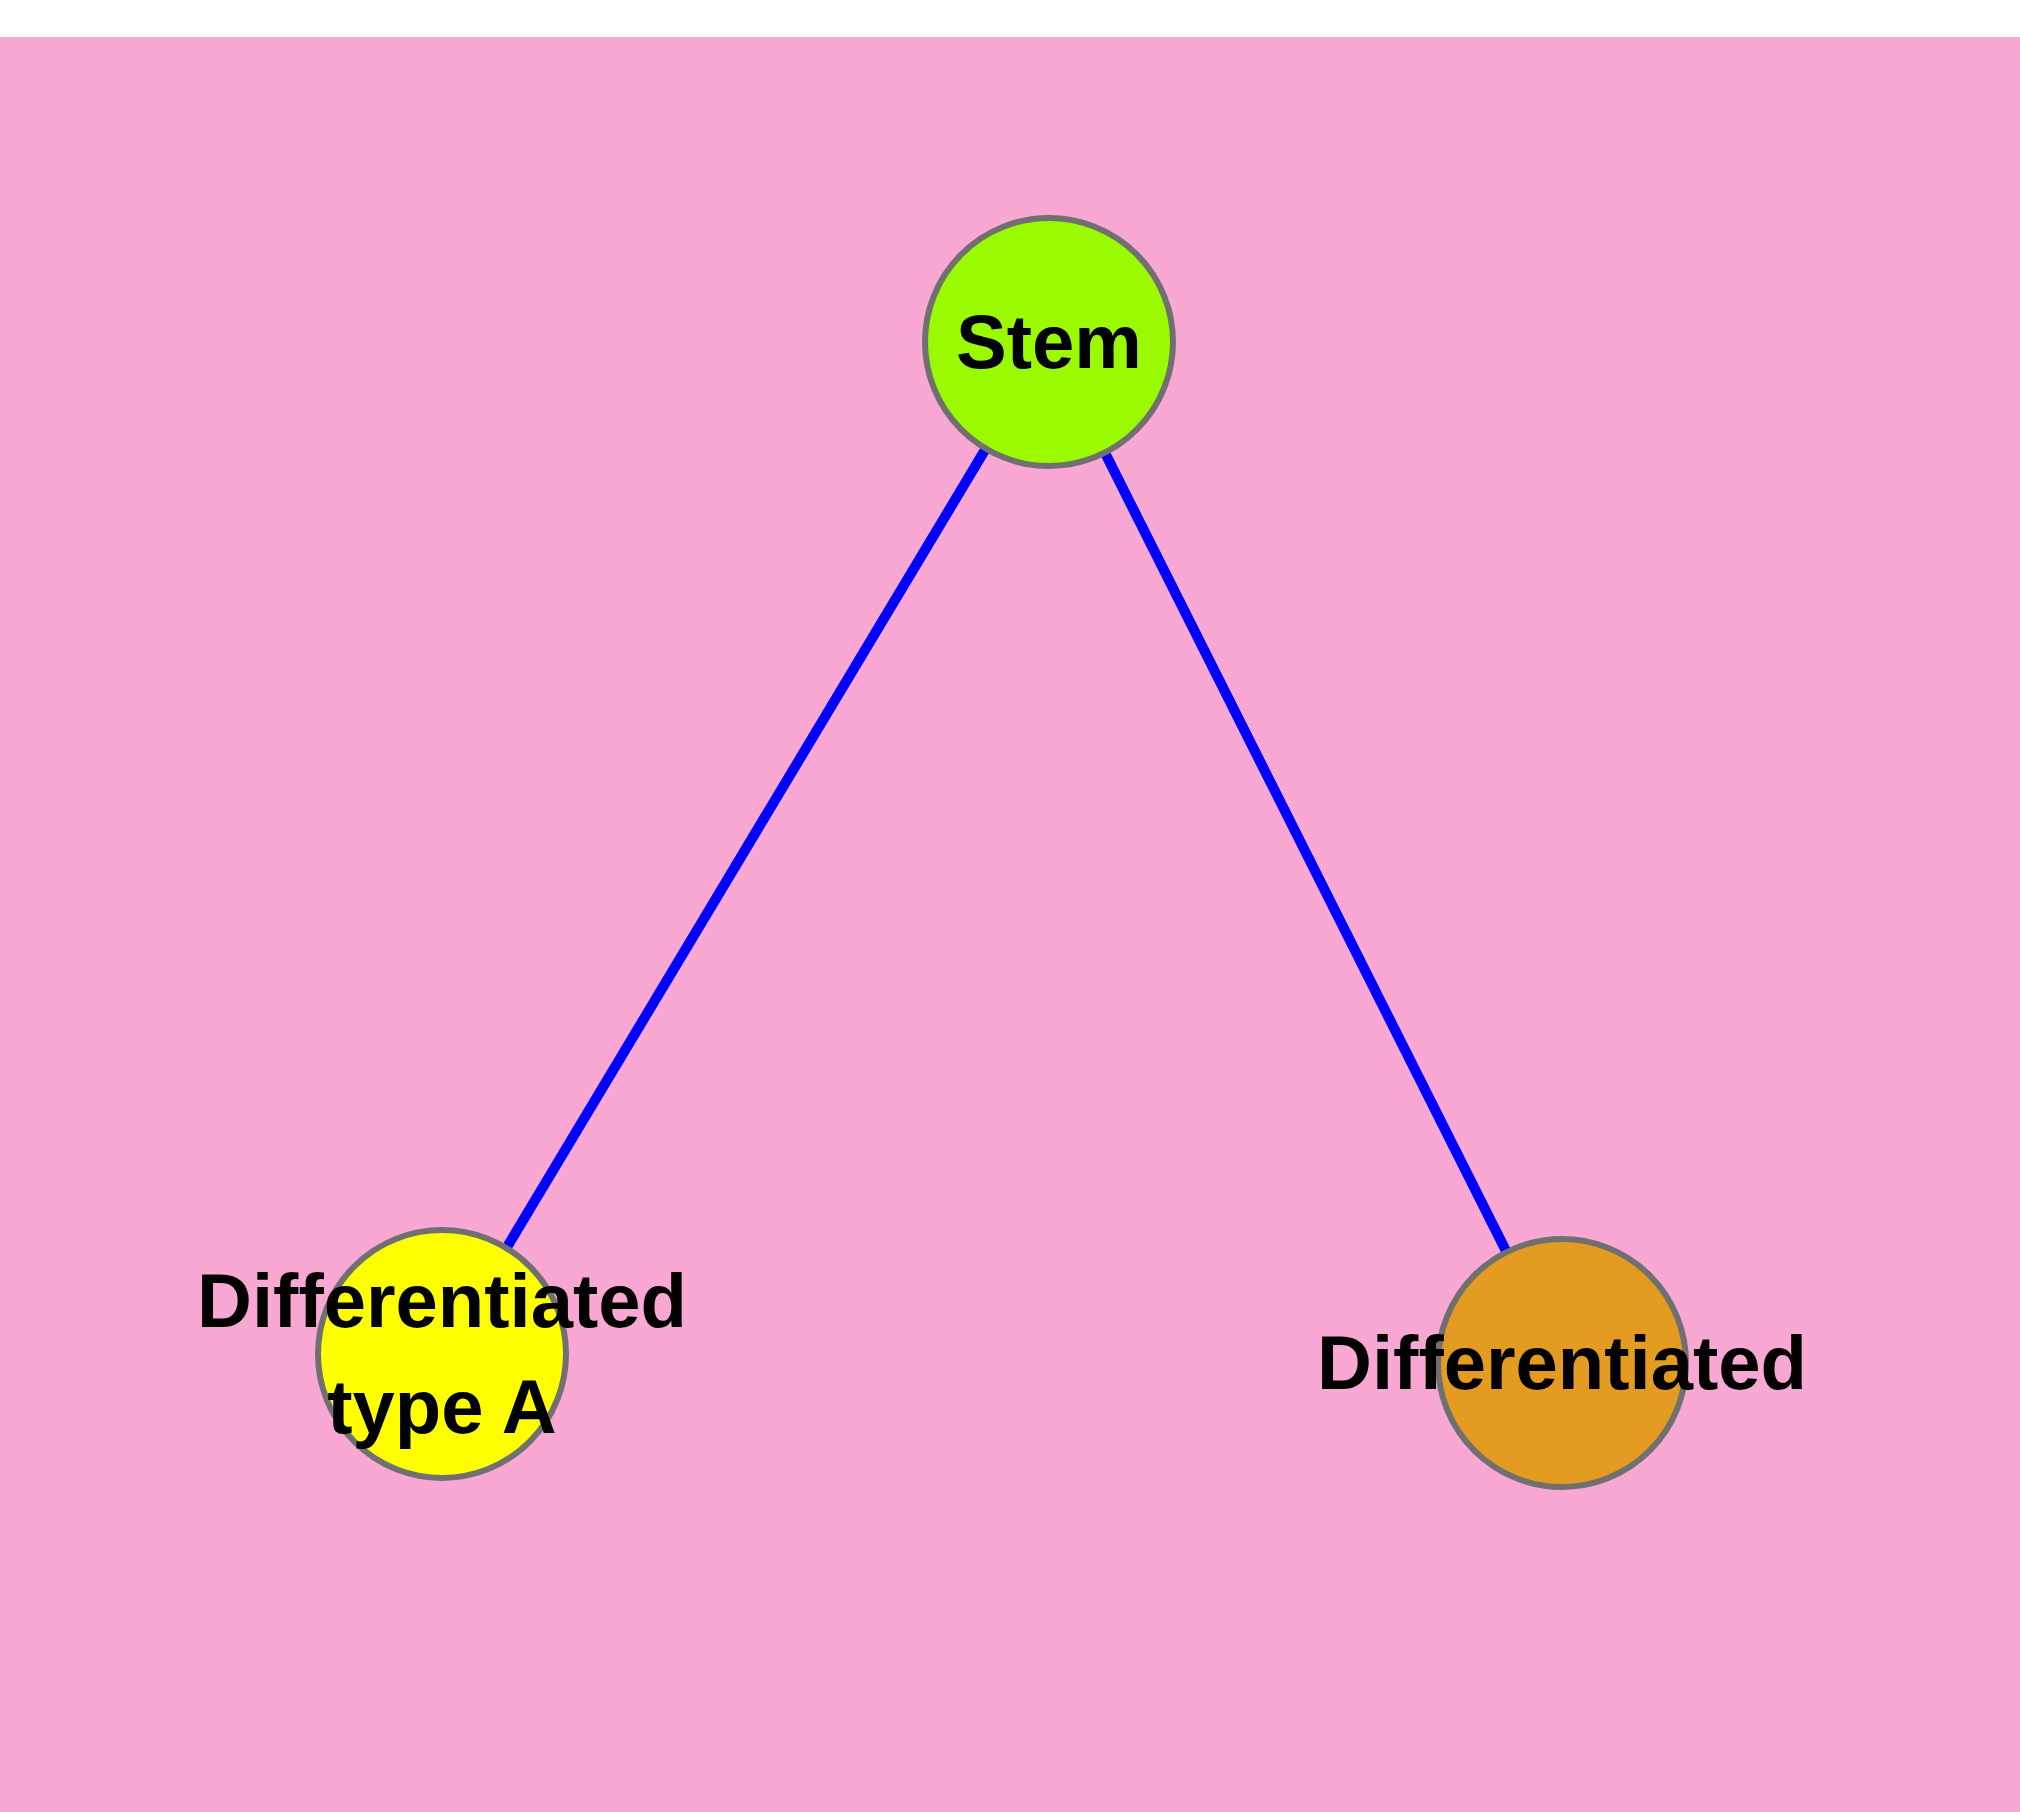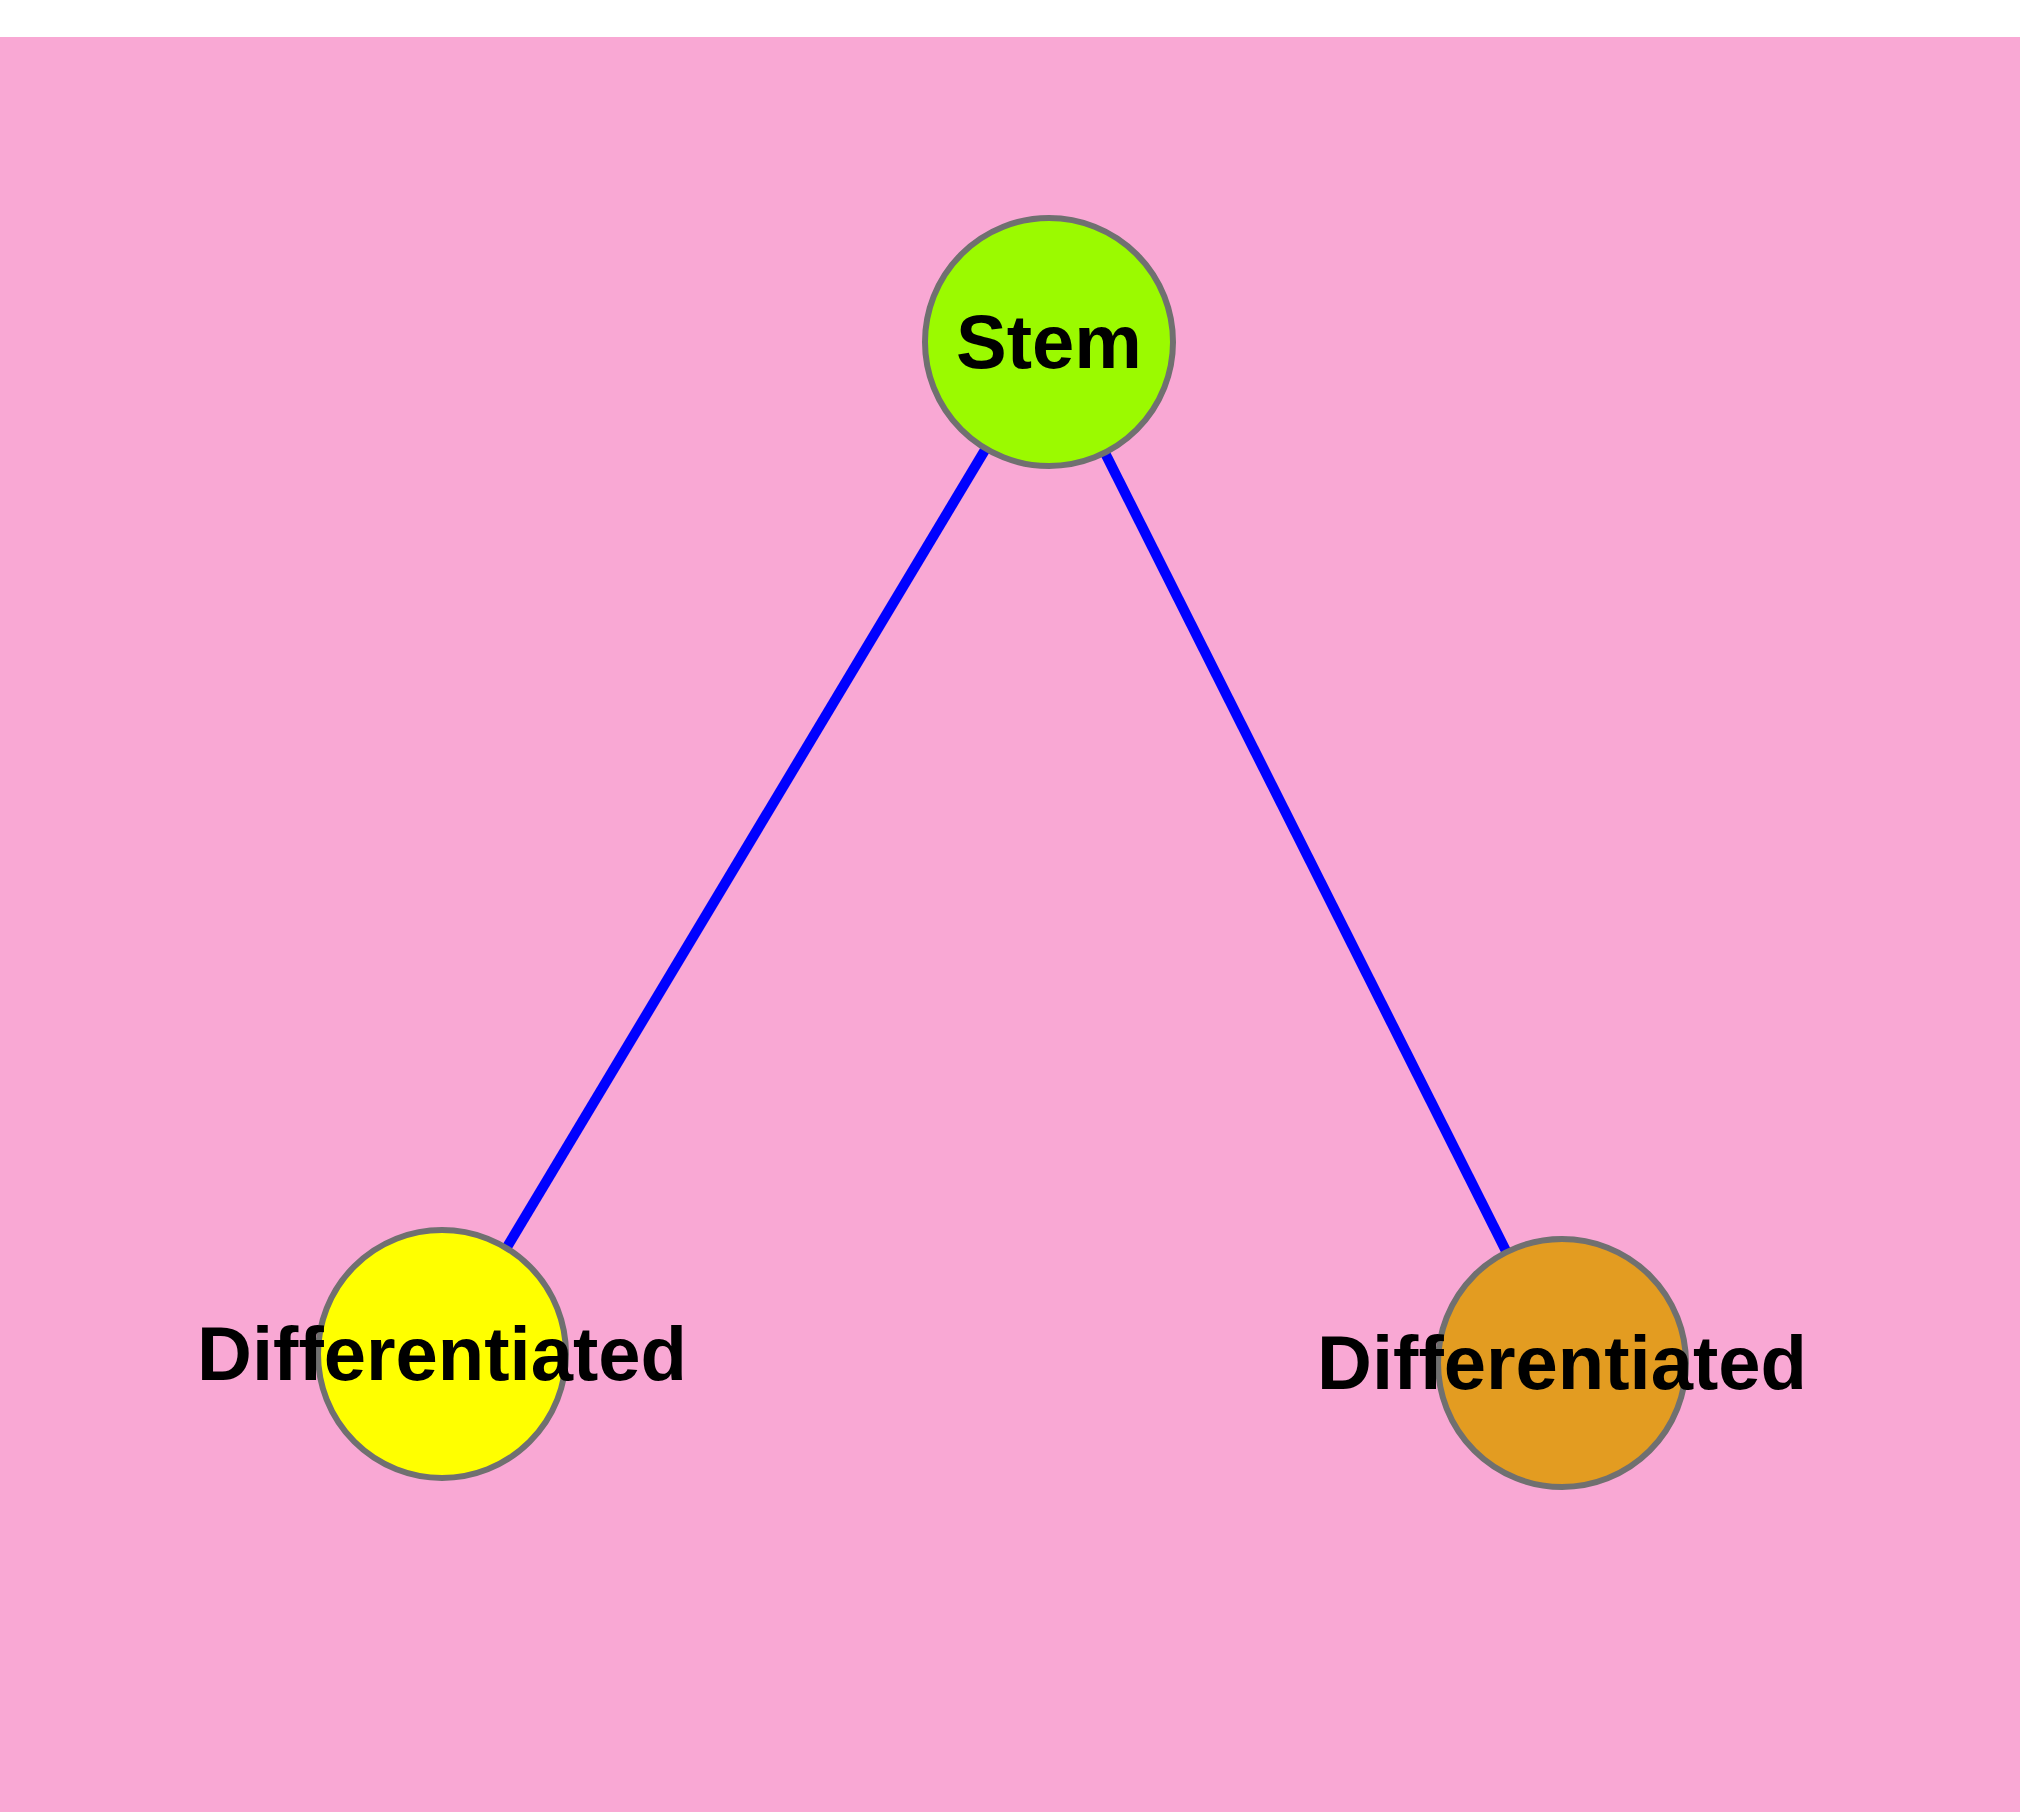--- a/index.html
+++ b/index.html
@@ -71,20 +71,21 @@
   </svg>
 
   <div class="node-circle" style="left: 1049px; top: 314px; height: 254px; width: 254px; background: rgb(155, 250, 0); border-color: rgb(112, 112, 112); border-width: 6px;"></div>
   <div class="node-label" style="left: 1049px; top: 314px; color: rgb(0, 0, 0);">
     <span class="label-line">Stem</span>
   </div>
 
   <div class="node-circle" style="left: 442px; top: 1326px; height: 254px; width: 254px; background: rgb(255, 255, 0); border-color: rgb(112, 112, 112); border-width: 6px;"></div>
   <div class="node-label" style="left: 442px; top: 1326px; color: rgb(0, 0, 0);">
     <span class="label-line">Differentiated</span>
+    <span class="label-line">type A</span>
   </div>
 
   <div class="node-circle" style="left: 1562px; top: 1335px; height: 254px; width: 254px; background: rgb(227, 156, 33); border-color: rgb(112, 112, 112); border-width: 6px;"></div>
   <div class="node-label" style="left: 1562px; top: 1335px; color: rgb(0, 0, 0);">
     <span class="label-line">Differentiated</span>
   </div>
 
 </div>
 
 

